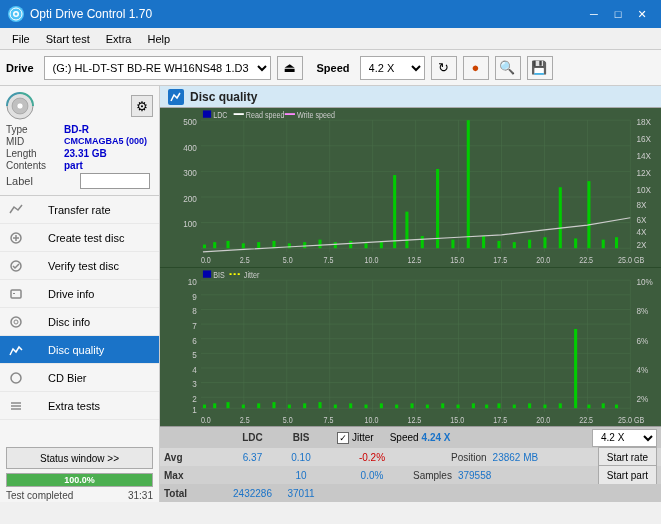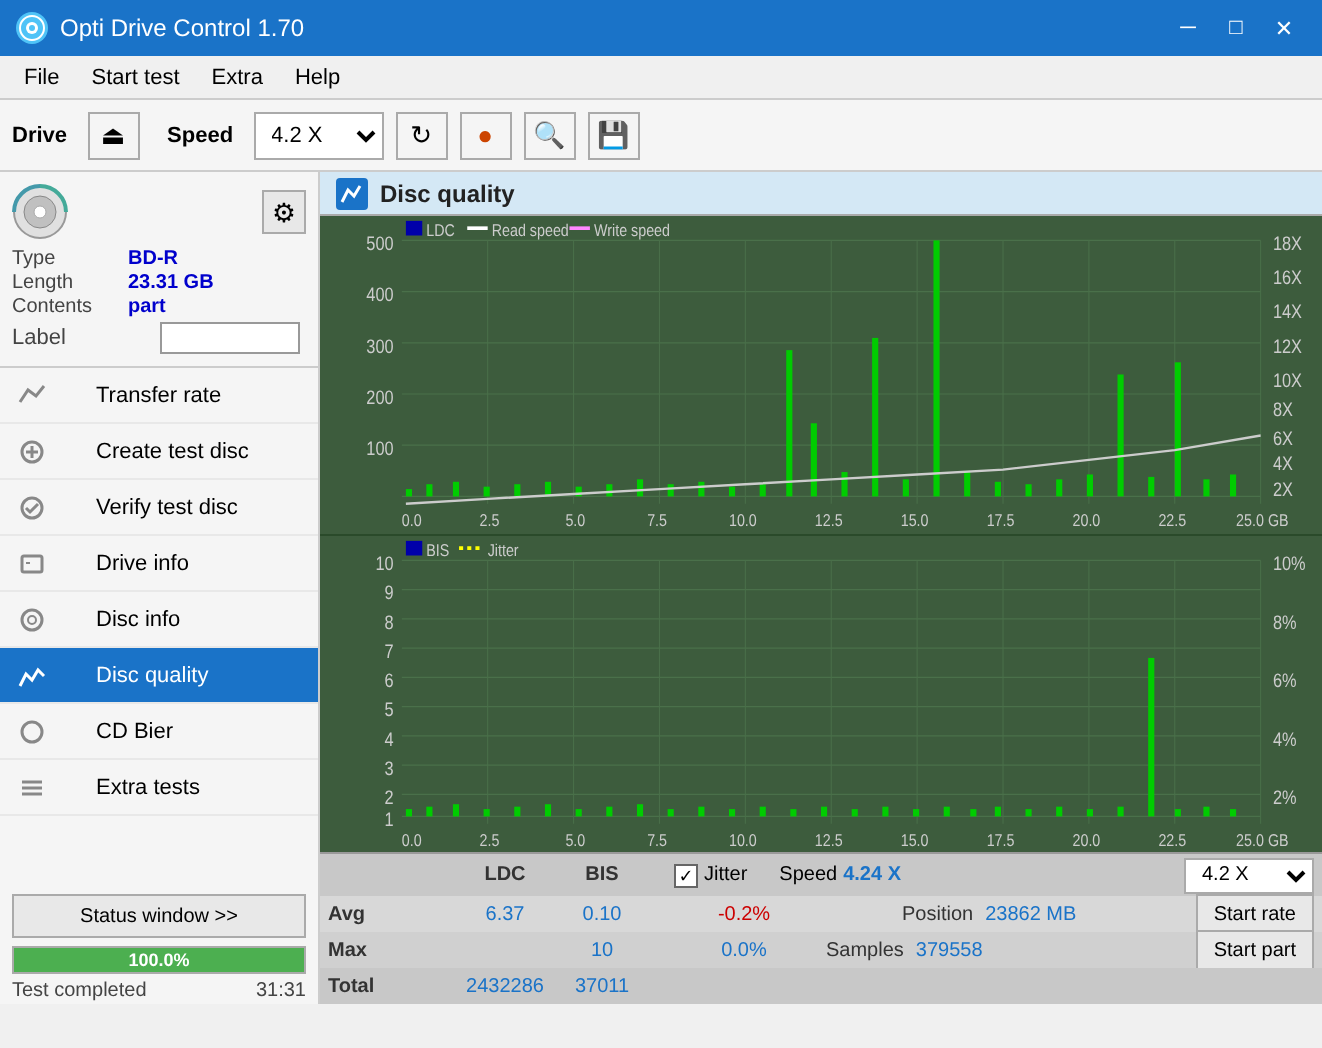--- a/index.html
+++ b/index.html
@@ -97,20 +97,23 @@
 
 <div class="menu-bar">
   <span class="menu-item">File</span>
   <span class="menu-item">Start test</span>
   <span class="menu-item">Extra</span>
   <span class="menu-item">Help</span>
 </div>
 
 <div class="toolbar">
   <span class="toolbar-label">Drive</span>
+  <select class="drive-select">
+    <option>(G:)  HL-DT-ST BD-RE  WH16NS48 1.D3</option>
+  </select>
   <button class="toolbar-icon-btn">⏏</button>
   <span class="speed-label">Speed</span>
   <select class="speed-select">
     <option>4.2 X</option>
   </select>
   <button class="toolbar-icon-btn">↻</button>
   <button class="toolbar-icon-btn" style="color:#cc4400">●</button>
   <button class="toolbar-icon-btn">🔍</button>
   <button class="toolbar-icon-btn">💾</button>
 </div>
@@ -130,20 +133,24 @@
             <path d="M14 1 A13 13 0 0 0 1 14" stroke="#49a" stroke-width="2" fill="none"></path>
           </svg>
         </div>
         <div style="display:flex;align-items:center;gap:3px;">
           <button class="disc-settings-btn">⚙</button>
         </div>
       </div>
       <div class="disc-row">
         <span class="disc-key">Type</span>
         <span class="disc-val">BD-R</span>
+      </div>
+      <div class="disc-row">
+        <span class="disc-key">MID</span>
+        <span class="disc-val" style="font-size:9px;">CMCMAGBA5 (000)</span>
       </div>
       <div class="disc-row">
         <span class="disc-key">Length</span>
         <span class="disc-val">23.31 GB</span>
       </div>
       <div class="disc-row">
         <span class="disc-key">Contents</span>
         <span class="disc-val">part</span>
       </div>
       <div class="disc-label-row">

